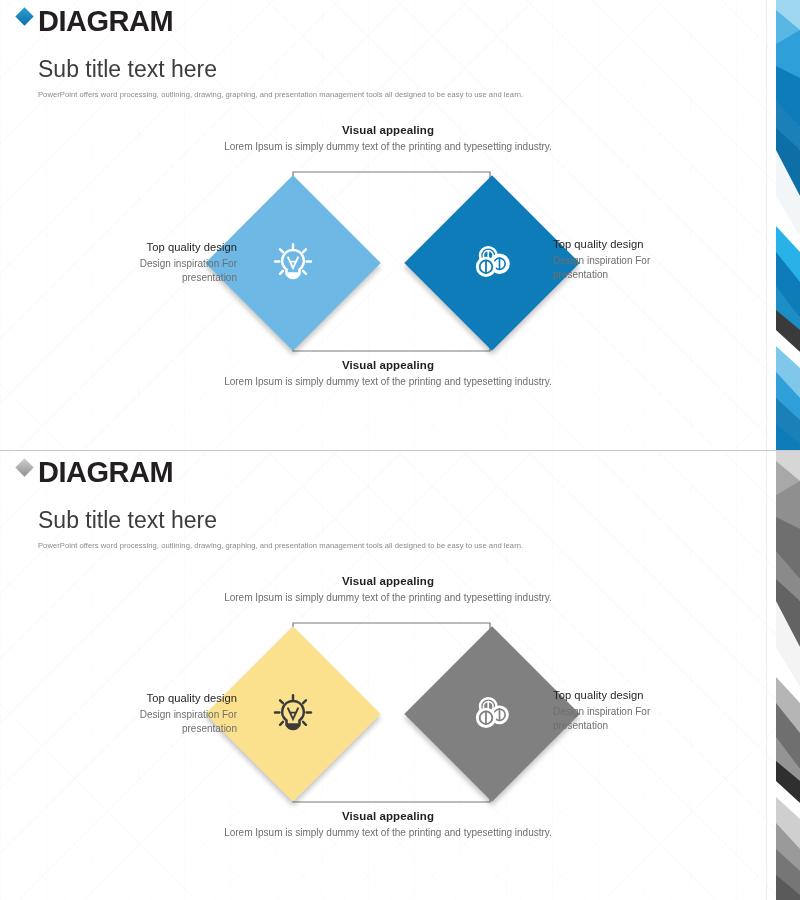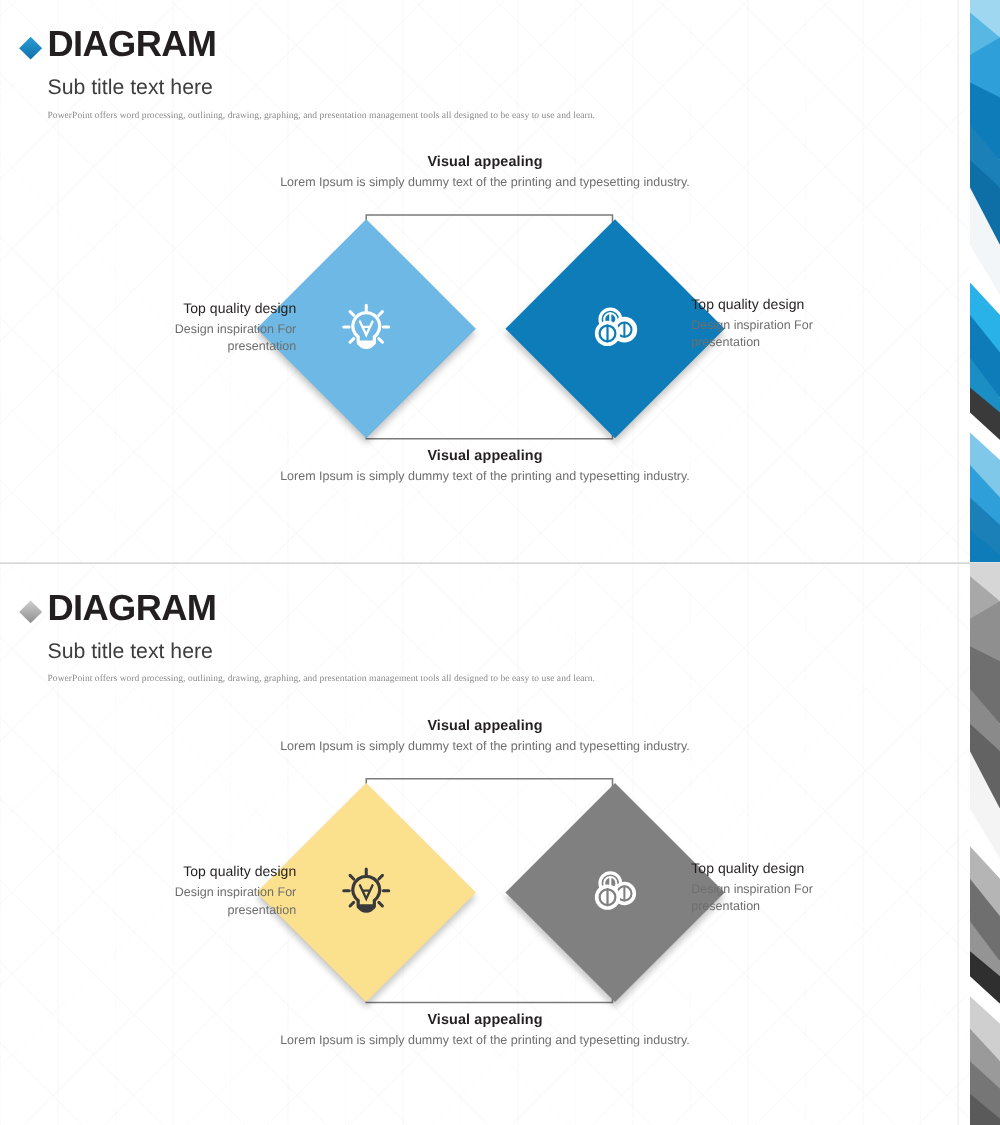--- a/index.html
+++ b/index.html
@@ -22,54 +22,53 @@
       repeating-linear-gradient(45deg, rgba(0,0,0,0.016) 0 1px, transparent 1px 46px),
       repeating-linear-gradient(-45deg, rgba(0,0,0,0.016) 0 1px, transparent 1px 46px),
       repeating-linear-gradient(90deg, rgba(0,0,0,0.012) 0 1px, transparent 1px 46px);
   }
   .slide-1 { top: 0; }
   .slide-2 { border-top: 1px solid #c9c9c9; }
 
   
   .header { position: absolute; left: 18px; top: 6px; }
 
-  .title-row { display: flex; align-items: center; gap: 7px; margin-top: 15px; }
+  .title-row { display: flex; gap: 7px; }
 
   .bullet-diamond {
     width: 13px; height: 13px;
     transform: rotate(45deg);
     flex: none;
     margin-top: 4px;
   }
   .bullet-blue { background: linear-gradient(135deg,#2a9fd6 0%, #0f6fa8 100%); }
   .bullet-gray { background: linear-gradient(135deg,#cfcfcf 0%, #8f8f8f 100%); }
 
   .title {
     font-size: 29px;
     font-weight: bold;
     letter-spacing: -0.5px;
     color: #231f20;
     line-height: 1.05;
   }
 
   .subtitle {
-    font-size: 17px;
+    font-size: 23px;
     color: #3d3d3d;
-    margin-top: 9px;
+    margin-top: 20px;
     margin-left: 20px;
     font-weight: normal;
   }
 
   .desc {
     font-size: 7.6px;
     color: #8a8a8a;
     margin-top: 7px;
     margin-left: 20px;
     letter-spacing: 0.05px;
-    font-family: Liberation Serif, serif;
   }
 
   
   .canvas { position: absolute; left: 0; top: 0; width: 704px; height: 450px; }
 
   .cap-block { position: absolute; text-align: center; width: 460px; left: 158px; }
   .cap-top    { top: 124px; }
   .cap-bottom { top: 359px; }
 
   .cap-head {

